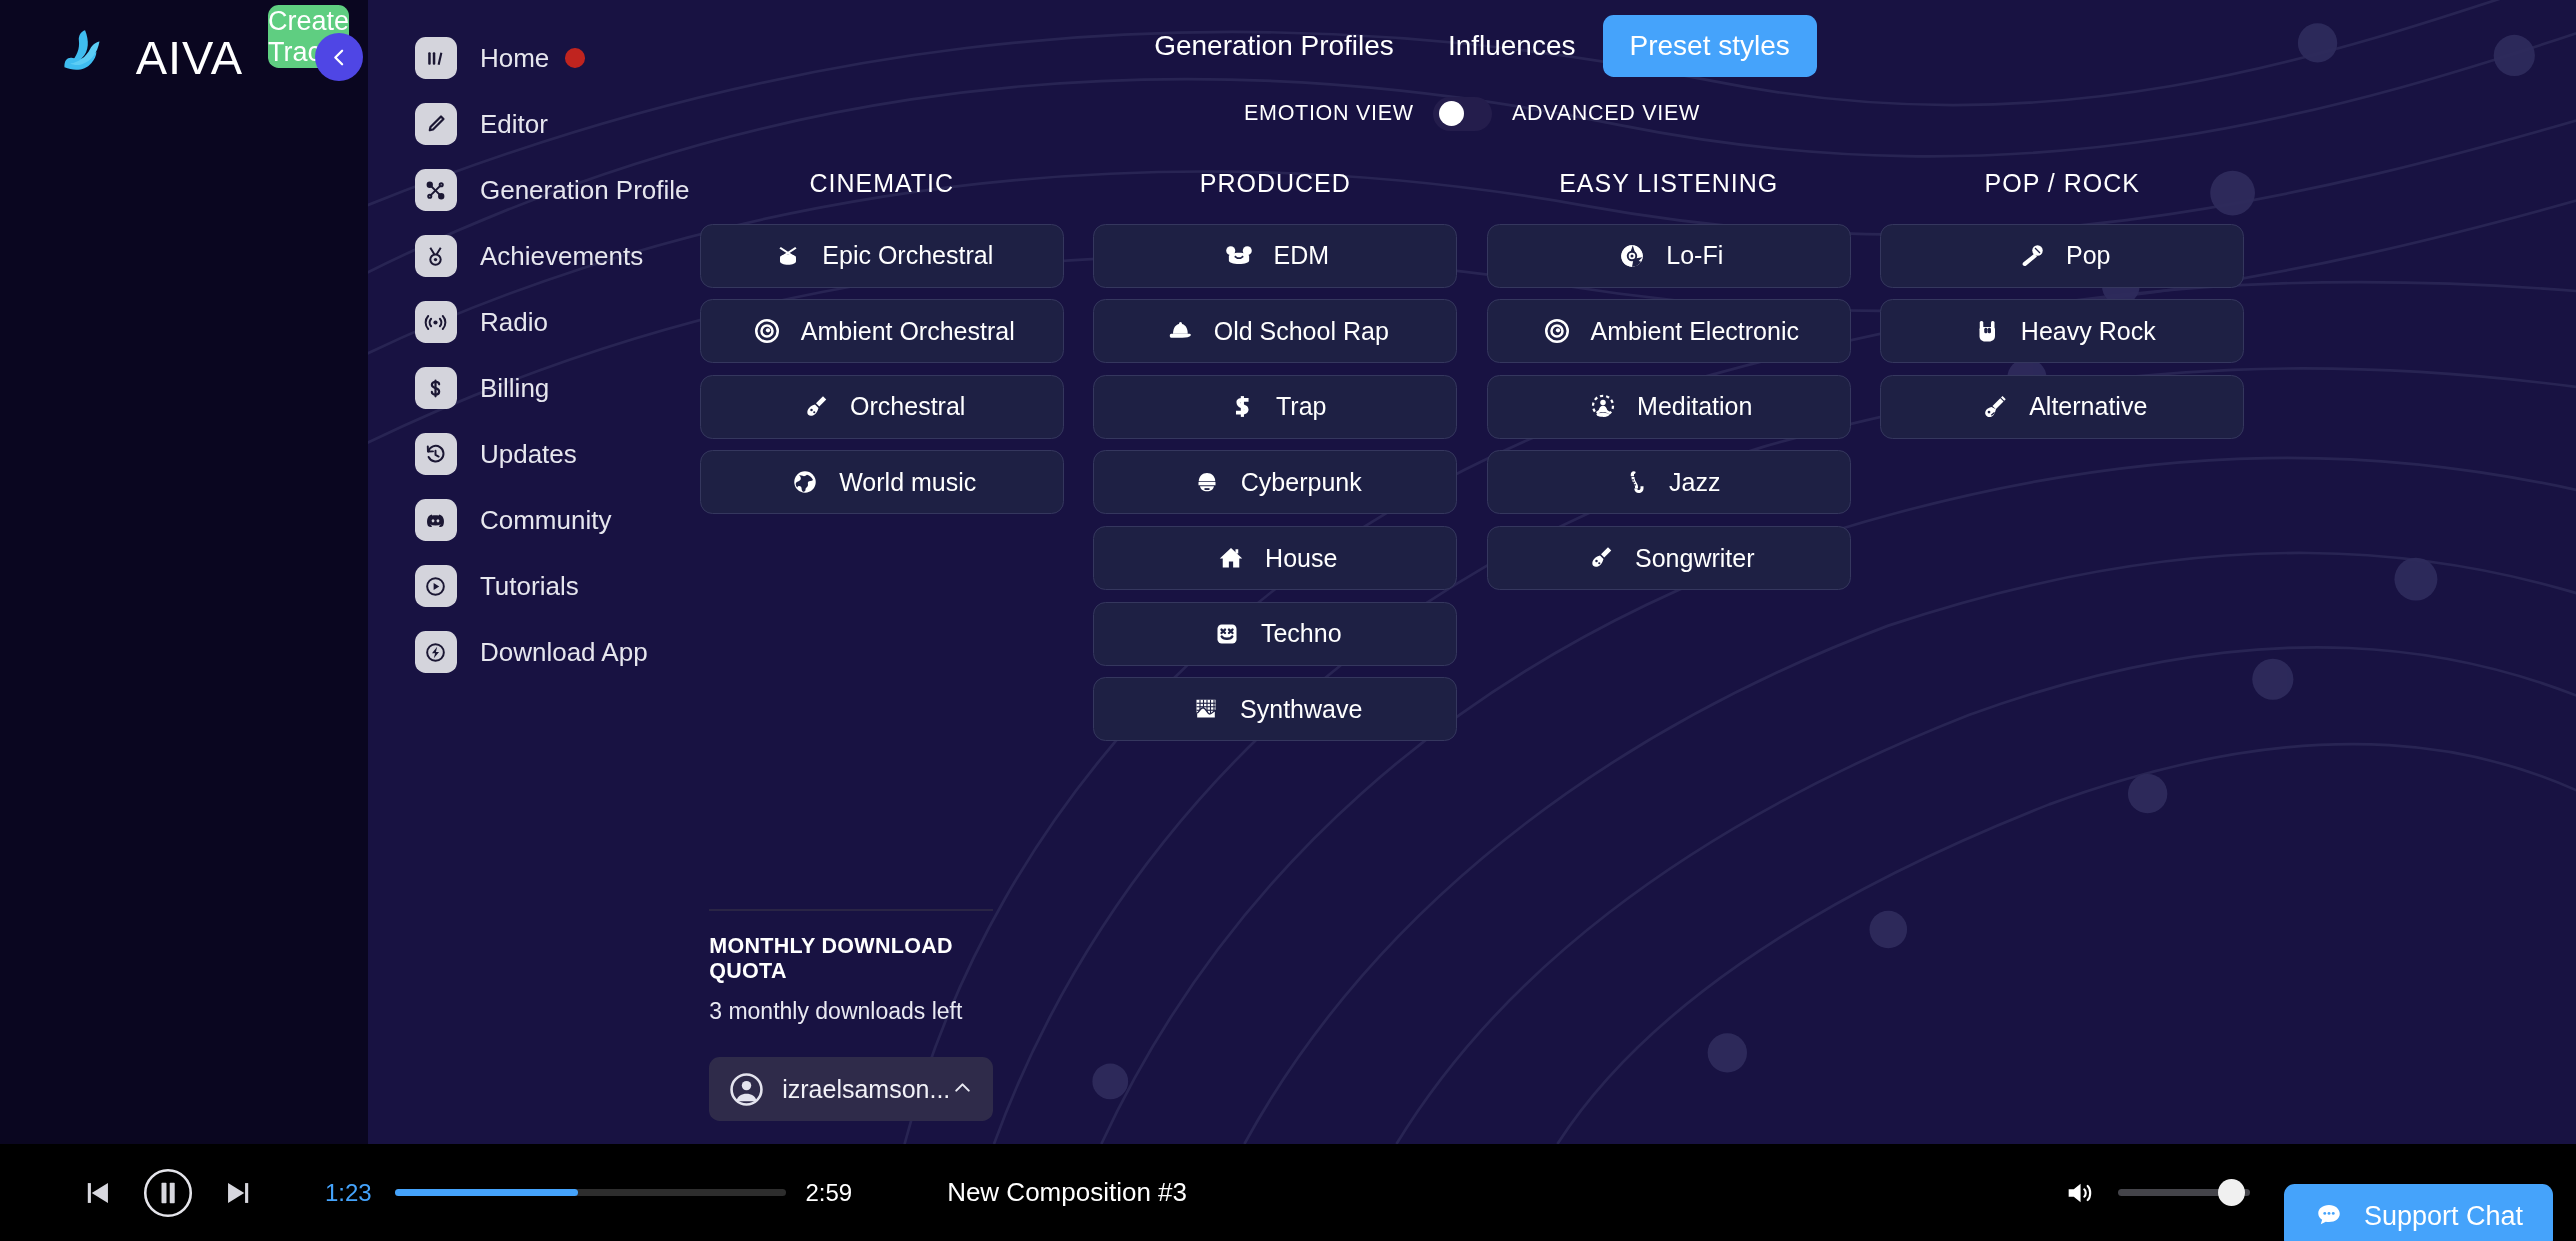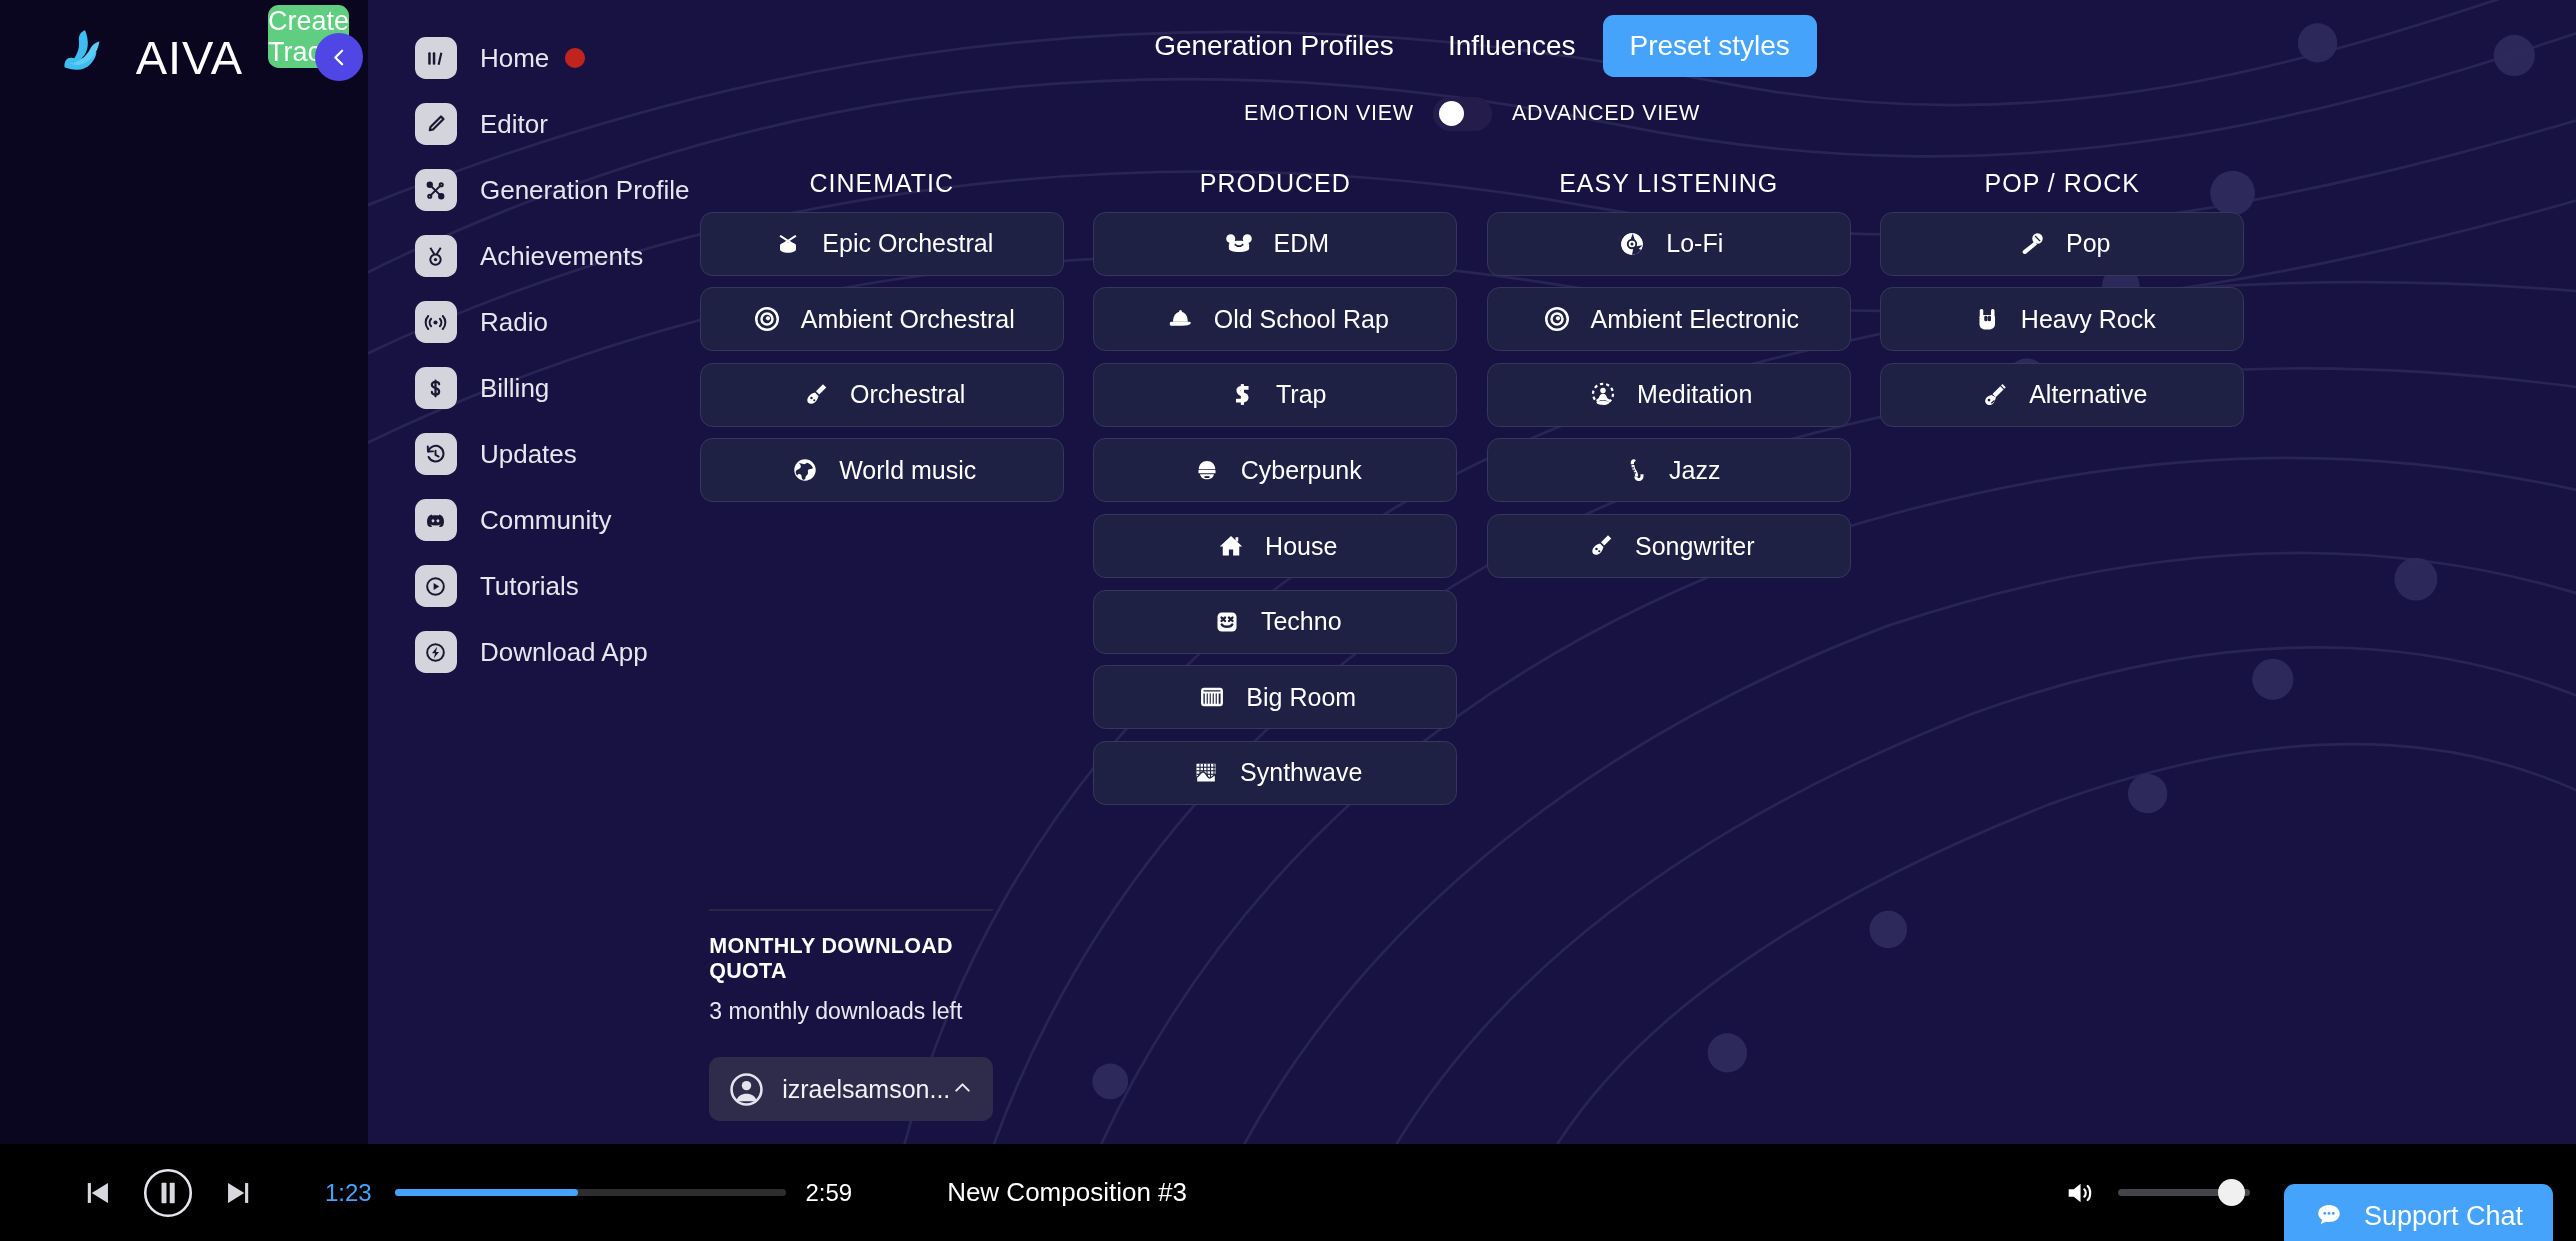--- a/index.html
+++ b/index.html
@@ -64,21 +64,21 @@
   .tab { color: #ffffff; font-size: 28px; padding: 15px 27px; border-radius: 10.7px; cursor: pointer; white-space: nowrap; }
   .tab.active { background: #45a3fb; }
 
   .viewtoggle { display: flex; justify-content: center; align-items: center; margin-top: 19.7px; gap: 19.7px; }
   .vt-label { color: #ffffff; font-size: 21.5px; letter-spacing: 0.7px; cursor: pointer; }
   .switch { width: 59px; height: 34px; border-radius: 17px; background: #241d4c; position: relative; cursor: pointer; }
   .knob { position: absolute; top: 4.5px; left: 5.4px; width: 25px; height: 25px; border-radius: 50%; background: #ffffff; }
 
   .columns { display: flex; justify-content: center; gap: 29.5px; margin-top: 38px; }
   .col { width: 364px; }
-  .col-head { color: #ffffff; font-size: 25px; letter-spacing: 1px; text-align: center; margin-bottom: 14px; }
+  .col-head { color: #ffffff; font-size: 25px; letter-spacing: 1px; text-align: center; margin-bottom: 26px; }
   .style-card {
     height: 64px; border-radius: 12.5px; background: #1e2044; border: 0.9px solid #35375e;
     display: flex; align-items: center; justify-content: center; margin-bottom: 11.6px; cursor: pointer;
   }
   .style-ico { width: 36px; height: 36px; flex: 0 0 36px; display: flex; align-items: center; justify-content: center; }
   .style-ico svg { display: block; }
   .style-label { color: #ffffff; font-size: 25px; margin-left: 16px; white-space: nowrap; }
 
   
   #player {
@@ -433,36 +433,20 @@
                     <line x1="10.4" y1="8.4" x2="7.6" y2="11.2"></line>
                     <line x1="13.6" y1="8.4" x2="16.4" y2="11.2"></line>
                     <line x1="16.4" y1="8.4" x2="13.6" y2="11.2"></line>
                   </g>
                   <path d="M7.8 14 C9 16.4 15 16.4 16.2 14" fill="none" stroke="#1e2044" stroke-width="2" stroke-linecap="round"></path>
                 </svg>
               </span>
               <span class="style-label">Techno</span>
             </div>
 
-            <div class="style-card">
-              <span class="style-ico">
-                <svg viewBox="0 0 24 24" width="30" height="30">
-                  <rect x="4.2" y="5.6" width="15.6" height="12.8" rx="1.4" fill="none" stroke="#ffffff" stroke-width="1.9"></rect>
-                  <line x1="4.2" y1="8.4" x2="19.8" y2="8.4" stroke="#ffffff" stroke-width="1.6"></line>
-                  <g stroke="#ffffff" stroke-width="1.5">
-                    <line x1="7" y1="8.4" x2="7" y2="18.4"></line>
-                    <line x1="9.4" y1="8.4" x2="9.4" y2="18.4"></line>
-                    <line x1="11.8" y1="8.4" x2="11.8" y2="18.4"></line>
-                    <line x1="14.2" y1="8.4" x2="14.2" y2="18.4"></line>
-                    <line x1="16.6" y1="8.4" x2="16.6" y2="18.4"></line>
-                  </g>
-                </svg>
-              </span>
-              <span class="style-label">Big Room</span>
-            </div>
 
             <div class="style-card">
               <span class="style-ico">
                 <svg viewBox="0 0 24 24" width="30" height="30">
                   <rect x="4.4" y="4.6" width="15.2" height="14.8" fill="#ffffff"></rect>
                   <g stroke="#1e2044" stroke-width="0.9">
                     <line x1="7.2" y1="4.6" x2="7.2" y2="19.4"></line>
                     <line x1="10" y1="4.6" x2="10" y2="19.4"></line>
                     <line x1="12.8" y1="4.6" x2="12.8" y2="19.4"></line>
                     <line x1="15.6" y1="4.6" x2="15.6" y2="19.4"></line>

